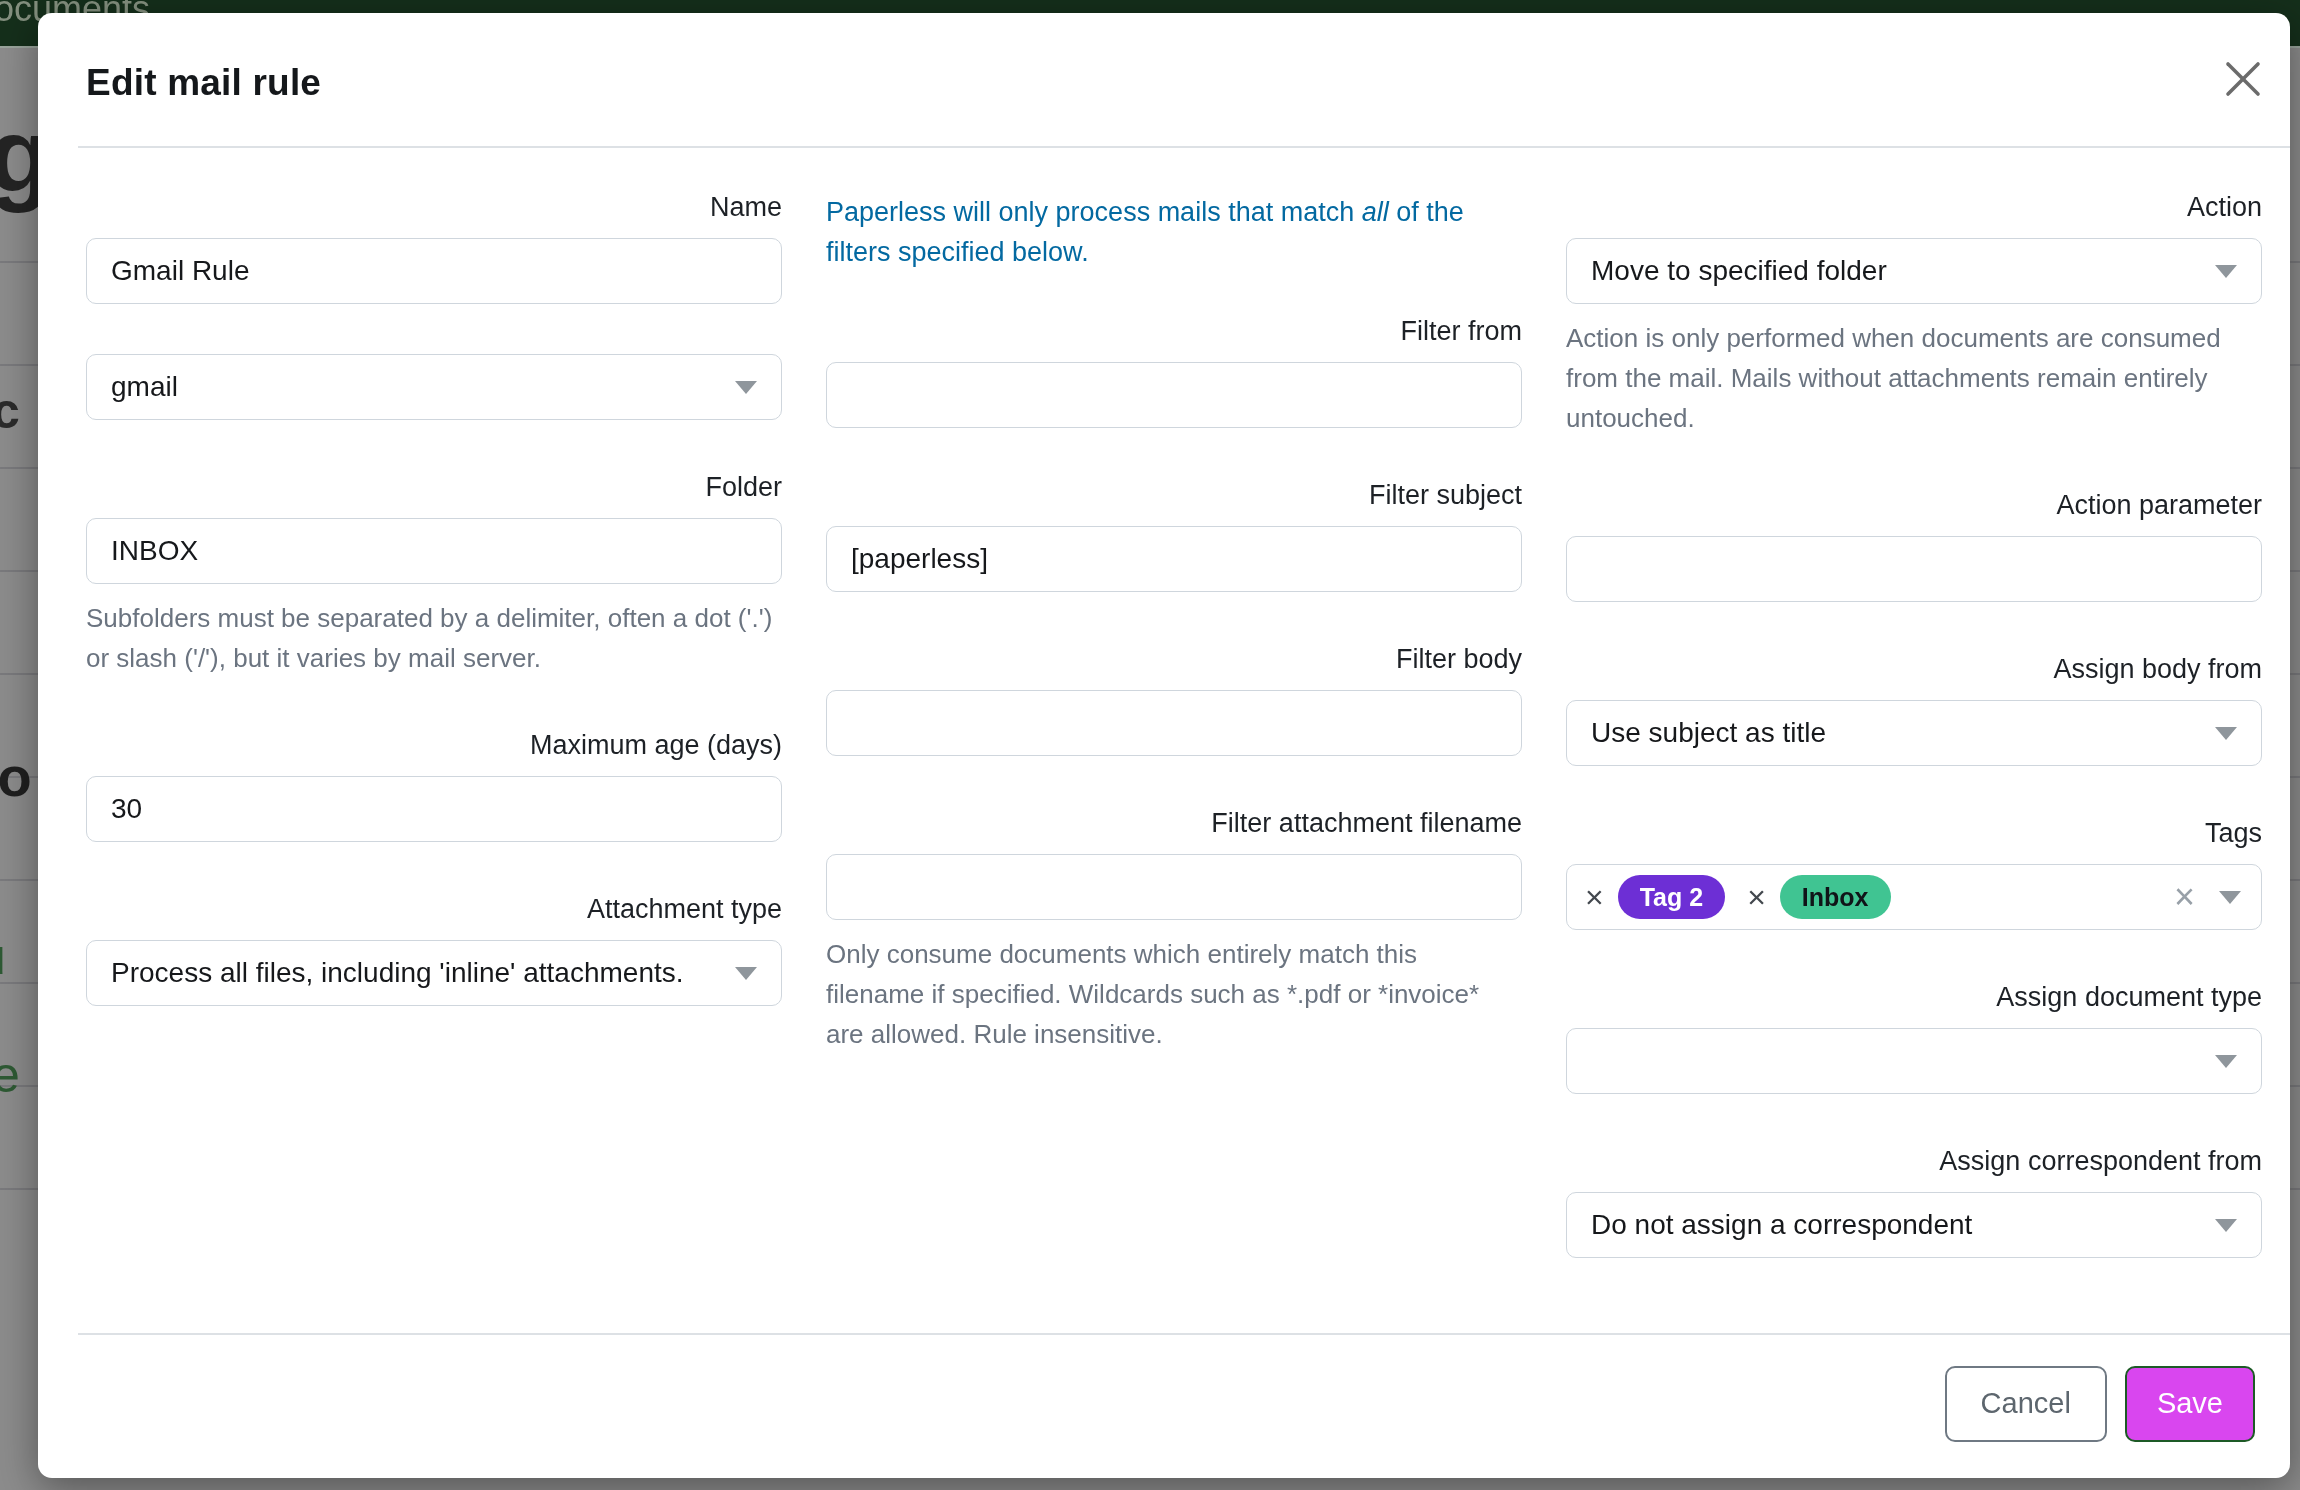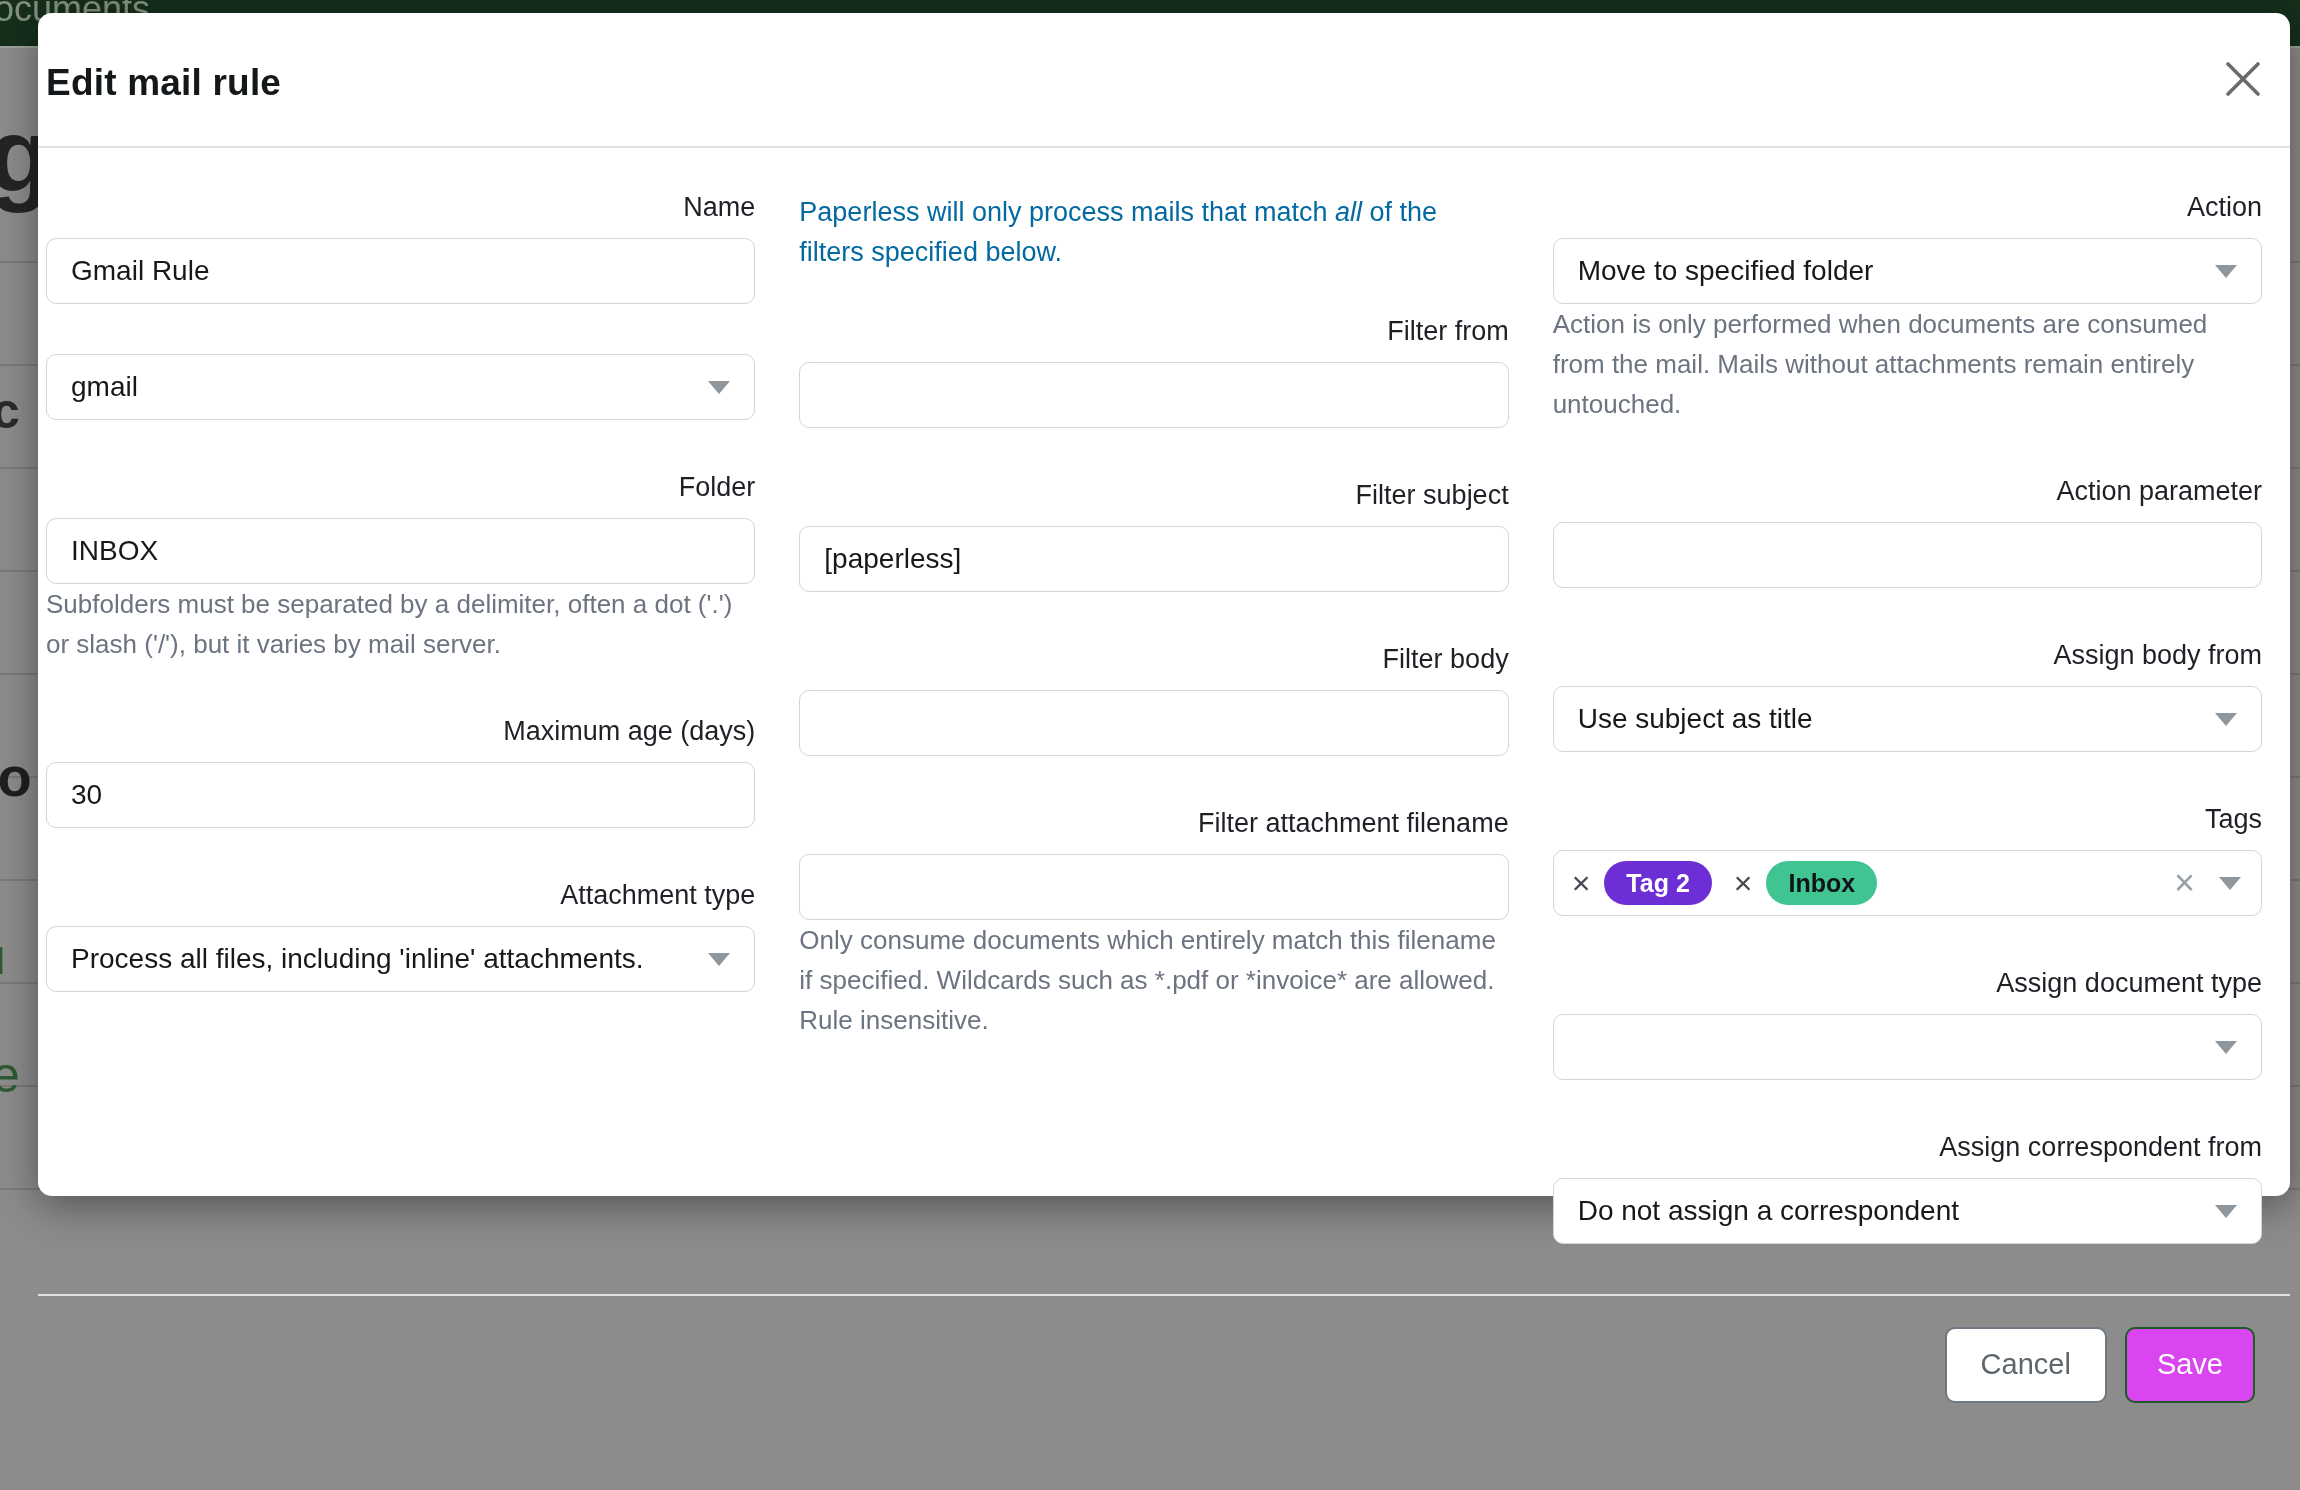--- a/index.html
+++ b/index.html
@@ -20,24 +20,24 @@
   .bg-frag{position:absolute;color:#2c2c2c;white-space:nowrap;}
   .frag-header{top:-12px;left:-6px;font-size:36px;font-weight:500;color:#84907f;}
   .frag-g{top:96px;left:-12px;font-size:104px;font-weight:700;color:#242424;}
   .frag-c{top:382px;left:-8px;font-size:50px;font-weight:700;color:#2b2b2b;}
   .frag-lo{top:744px;left:-18px;font-size:56px;font-weight:700;color:#1f1f1f;}
   .frag-u{top:928px;left:-22px;font-size:50px;font-weight:400;color:#2e5a34;}
   .frag-e{top:1046px;left:-8px;font-size:50px;font-weight:400;color:#2e5a34;}
 
   
   .modal{
-    position:absolute;left:38px;top:13px;width:2252px;height:1183px;
+    position:absolute;left:38px;top:13px;width:2252px;height:1465px;
     background:#ffffff;border-radius:14px;
     box-shadow:0 10px 40px rgba(0,0,0,.4);
-    display:flex;flex-direction:column;box-sizing:border-box;
+    display:flex;flex-direction:column;box-sizing:border-box;padding-left:40px;
   }
   .modal-header{
     position:relative;flex:0 0 135px;box-sizing:border-box;
     border-bottom:2px solid #dde1e5;
     display:flex;align-items:center;padding:6px 40px 0 8px;
   }
   .modal-title{font-size:37px;font-weight:700;color:#15181b;letter-spacing:.2px;}
   .close-btn{
     position:absolute;top:43px;right:24px;width:46px;height:46px;
     background:none;border:none;padding:0;cursor:pointer;display:block;
@@ -57,21 +57,21 @@
     font-size:28px;color:#16181b;padding:0 24px;
     display:flex;align-items:center;outline:none;
   }
   input.control{display:block;line-height:62px;}
   .select{justify-content:space-between;cursor:pointer;}
   .caret{
     width:0;height:0;flex:0 0 auto;
     border-left:11px solid transparent;border-right:11px solid transparent;
     border-top:13px solid #8f969c;
   }
-  .hint{font-size:26px;line-height:40px;color:#6b7480;}
+  .hint{font-size:26px;line-height:40px;color:#6b7480;margin-top:14px;}
   .intro{font-size:27px;line-height:40px;color:#0369a1;margin:0 0 42px 0;padding-top:2px;}
   .intro em{font-style:italic;}
 
   
   .tags-box{padding:0 20px 0 18px;}
   .tags-list{display:flex;align-items:center;gap:14px;flex:1 1 auto;min-width:0;}
   .tag-remove{font-size:32px;color:#43484e;line-height:1;cursor:pointer;}
   .tag-pill{
     display:inline-block;padding:7px 22px;border-radius:999px;
     font-size:25px;font-weight:700;line-height:1.2;white-space:nowrap;

